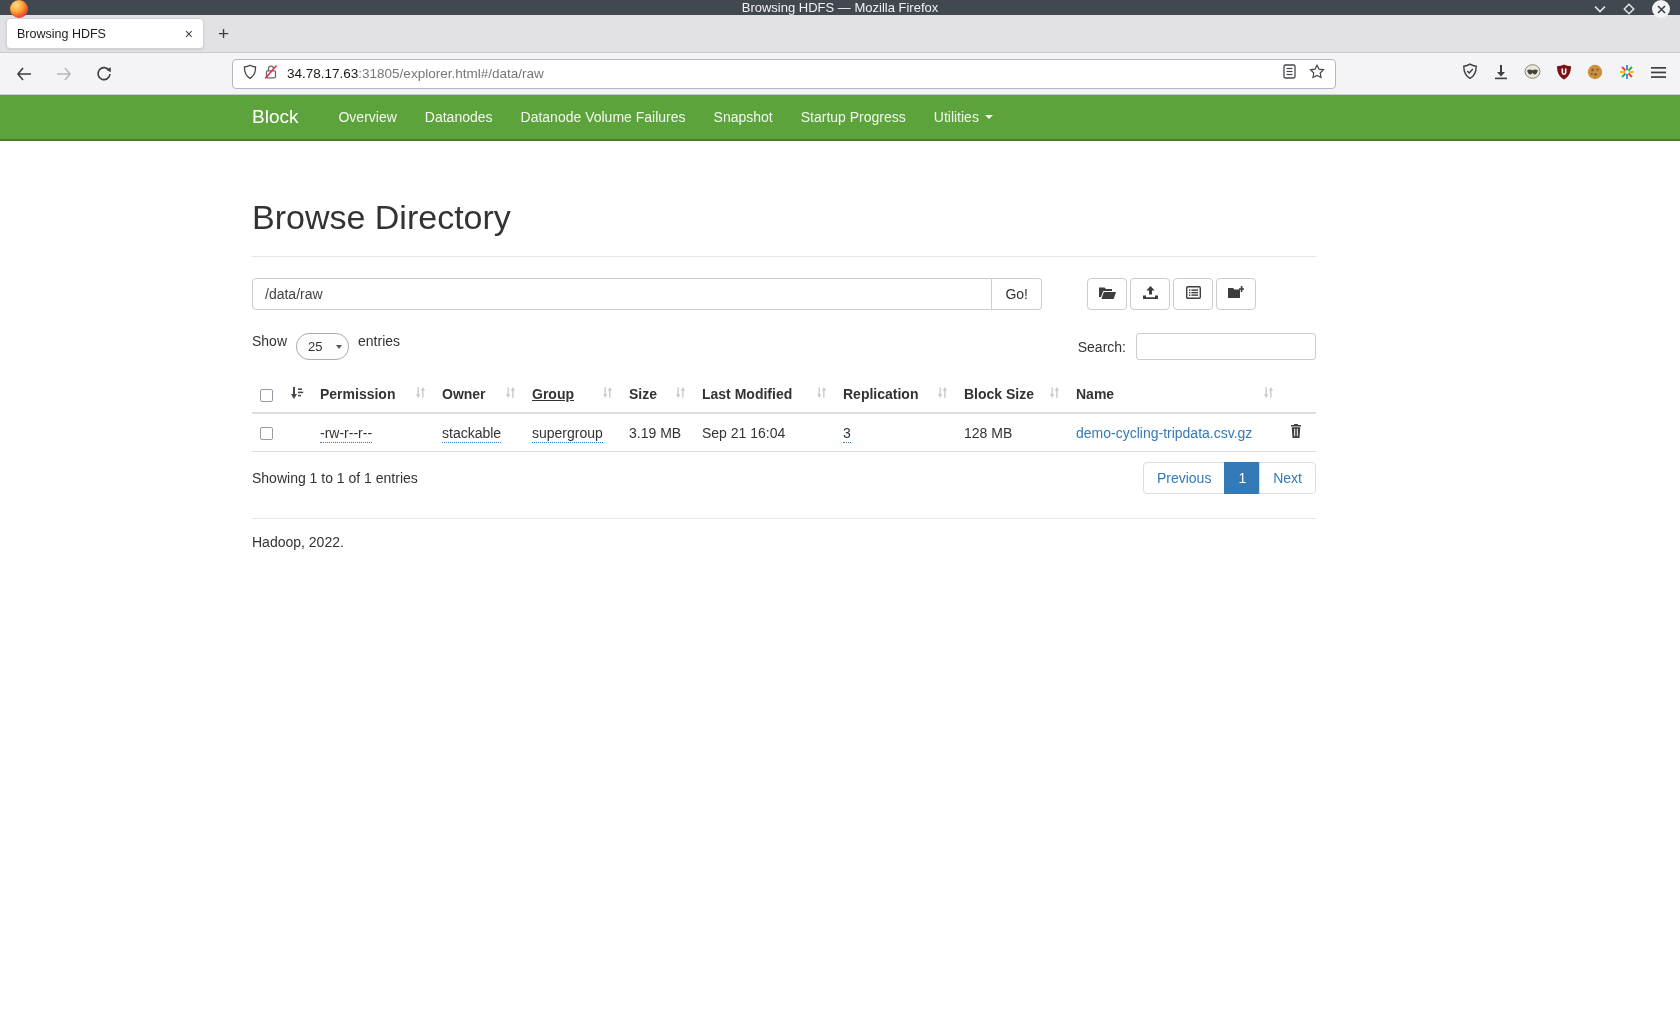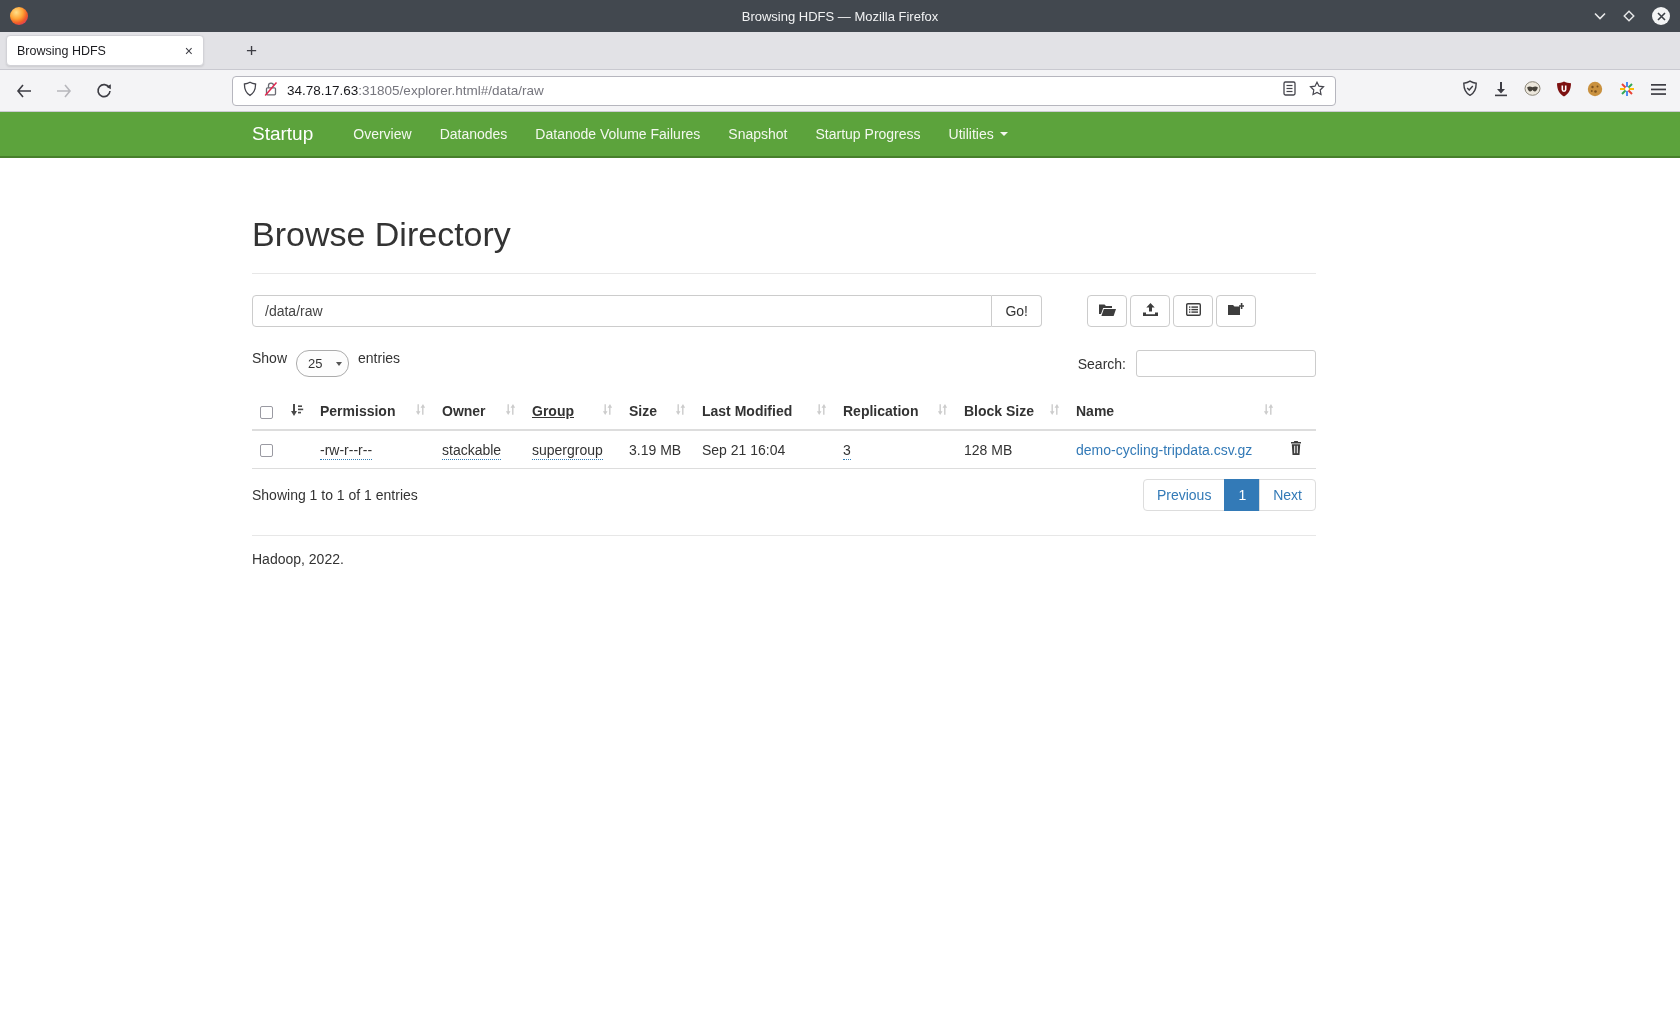--- a/index.html
+++ b/index.html
@@ -1,32 +1,32 @@
 <!DOCTYPE html>
 <html><head>
 <meta charset="utf-8">
 <style>
   * { box-sizing: border-box; }
   html,body { margin:0; padding:0; width:1680px; height:1012px; overflow:hidden;
               background:#fff; font-family:"Liberation Sans","DejaVu Sans",sans-serif; }
 
   
-  .titlebar { height:32px; background:#42484f; display:flex; align-items:center;
+  .titlebar { height:15px; background:#42484f; display:flex; align-items:flex-start;
               padding:0 10px; position:relative; }
   .titlebar-title { position:absolute; left:0; right:0; text-align:center;
                     color:#f1f2f3; font-size:13px; pointer-events:none; }
   .fx-logo { width:18px; height:18px; border-radius:50%; z-index:1;
     background:radial-gradient(circle at 35% 30%, #ffe08a 0%, #ffa436 38%, #f25c28 62%, #d6356a 85%, #8a2a8f 100%); }
   .win-controls { margin-left:auto; display:flex; align-items:center; gap:16px; z-index:1; }
   .win-btn { display:flex; align-items:center; justify-content:center; cursor:default; }
   .close-circle { width:18px; height:18px; border-radius:50%; background:#f2f3f4;
                   display:flex; align-items:center; justify-content:center; }
 
   .tabbar { height:38px; background:#e2e2e6; display:flex; align-items:center;
-            padding:0 4px; border-bottom:1px solid #c9c9d0;gap:28px; }
+            padding:0 4px; border-bottom:1px solid #c9c9d0; }
   .tab { width:198px; height:31px; margin:0 2px; background:#fff; border:1px solid #d2d2d7;
          border-radius:4px; display:flex; align-items:center; padding:0 6px 0 10px;
          box-shadow:0 1px 2px rgba(0,0,0,.10); }
   .tab-title { font-size:12.5px; color:#1b1b1f; flex:1; white-space:nowrap; overflow:hidden; }
   .tab-close { font-size:14px; color:#3d3d44; padding:0 4px; line-height:1; }
   .newtab-btn { font-size:19px; color:#3d3d44; padding:0 12px; }
 
   .toolbar { height:42px; background:#f4f4f6; display:flex; align-items:center;
              padding:0 10px; border-bottom:1px solid #ccccd2; }
   .nav-btns { display:flex; align-items:center; gap:12px; margin-right:6px; }
@@ -235,21 +235,21 @@
           <rect x="0" y="1" width="15" height="1.7" fill="#3d3d44"></rect>
           <rect x="0" y="5.6" width="15" height="1.7" fill="#3d3d44"></rect>
           <rect x="0" y="10.2" width="15" height="1.7" fill="#3d3d44"></rect>
         </svg>
     </span>
   </div>
 </div>
 
 <div class="navbar">
   <div class="navbar-inner">
-    <span class="brand">Startup</span>
+    <span class="brand">Block</span>
     <span class="nav-item">Overview</span>
     <span class="nav-item">Datanodes</span>
     <span class="nav-item">Datanode Volume Failures</span>
     <span class="nav-item">Snapshot</span>
     <span class="nav-item">Startup Progress</span>
     <span class="nav-item">
       <span>Utilities</span>
       <span class="caret"></span>
     </span>
   </div>

